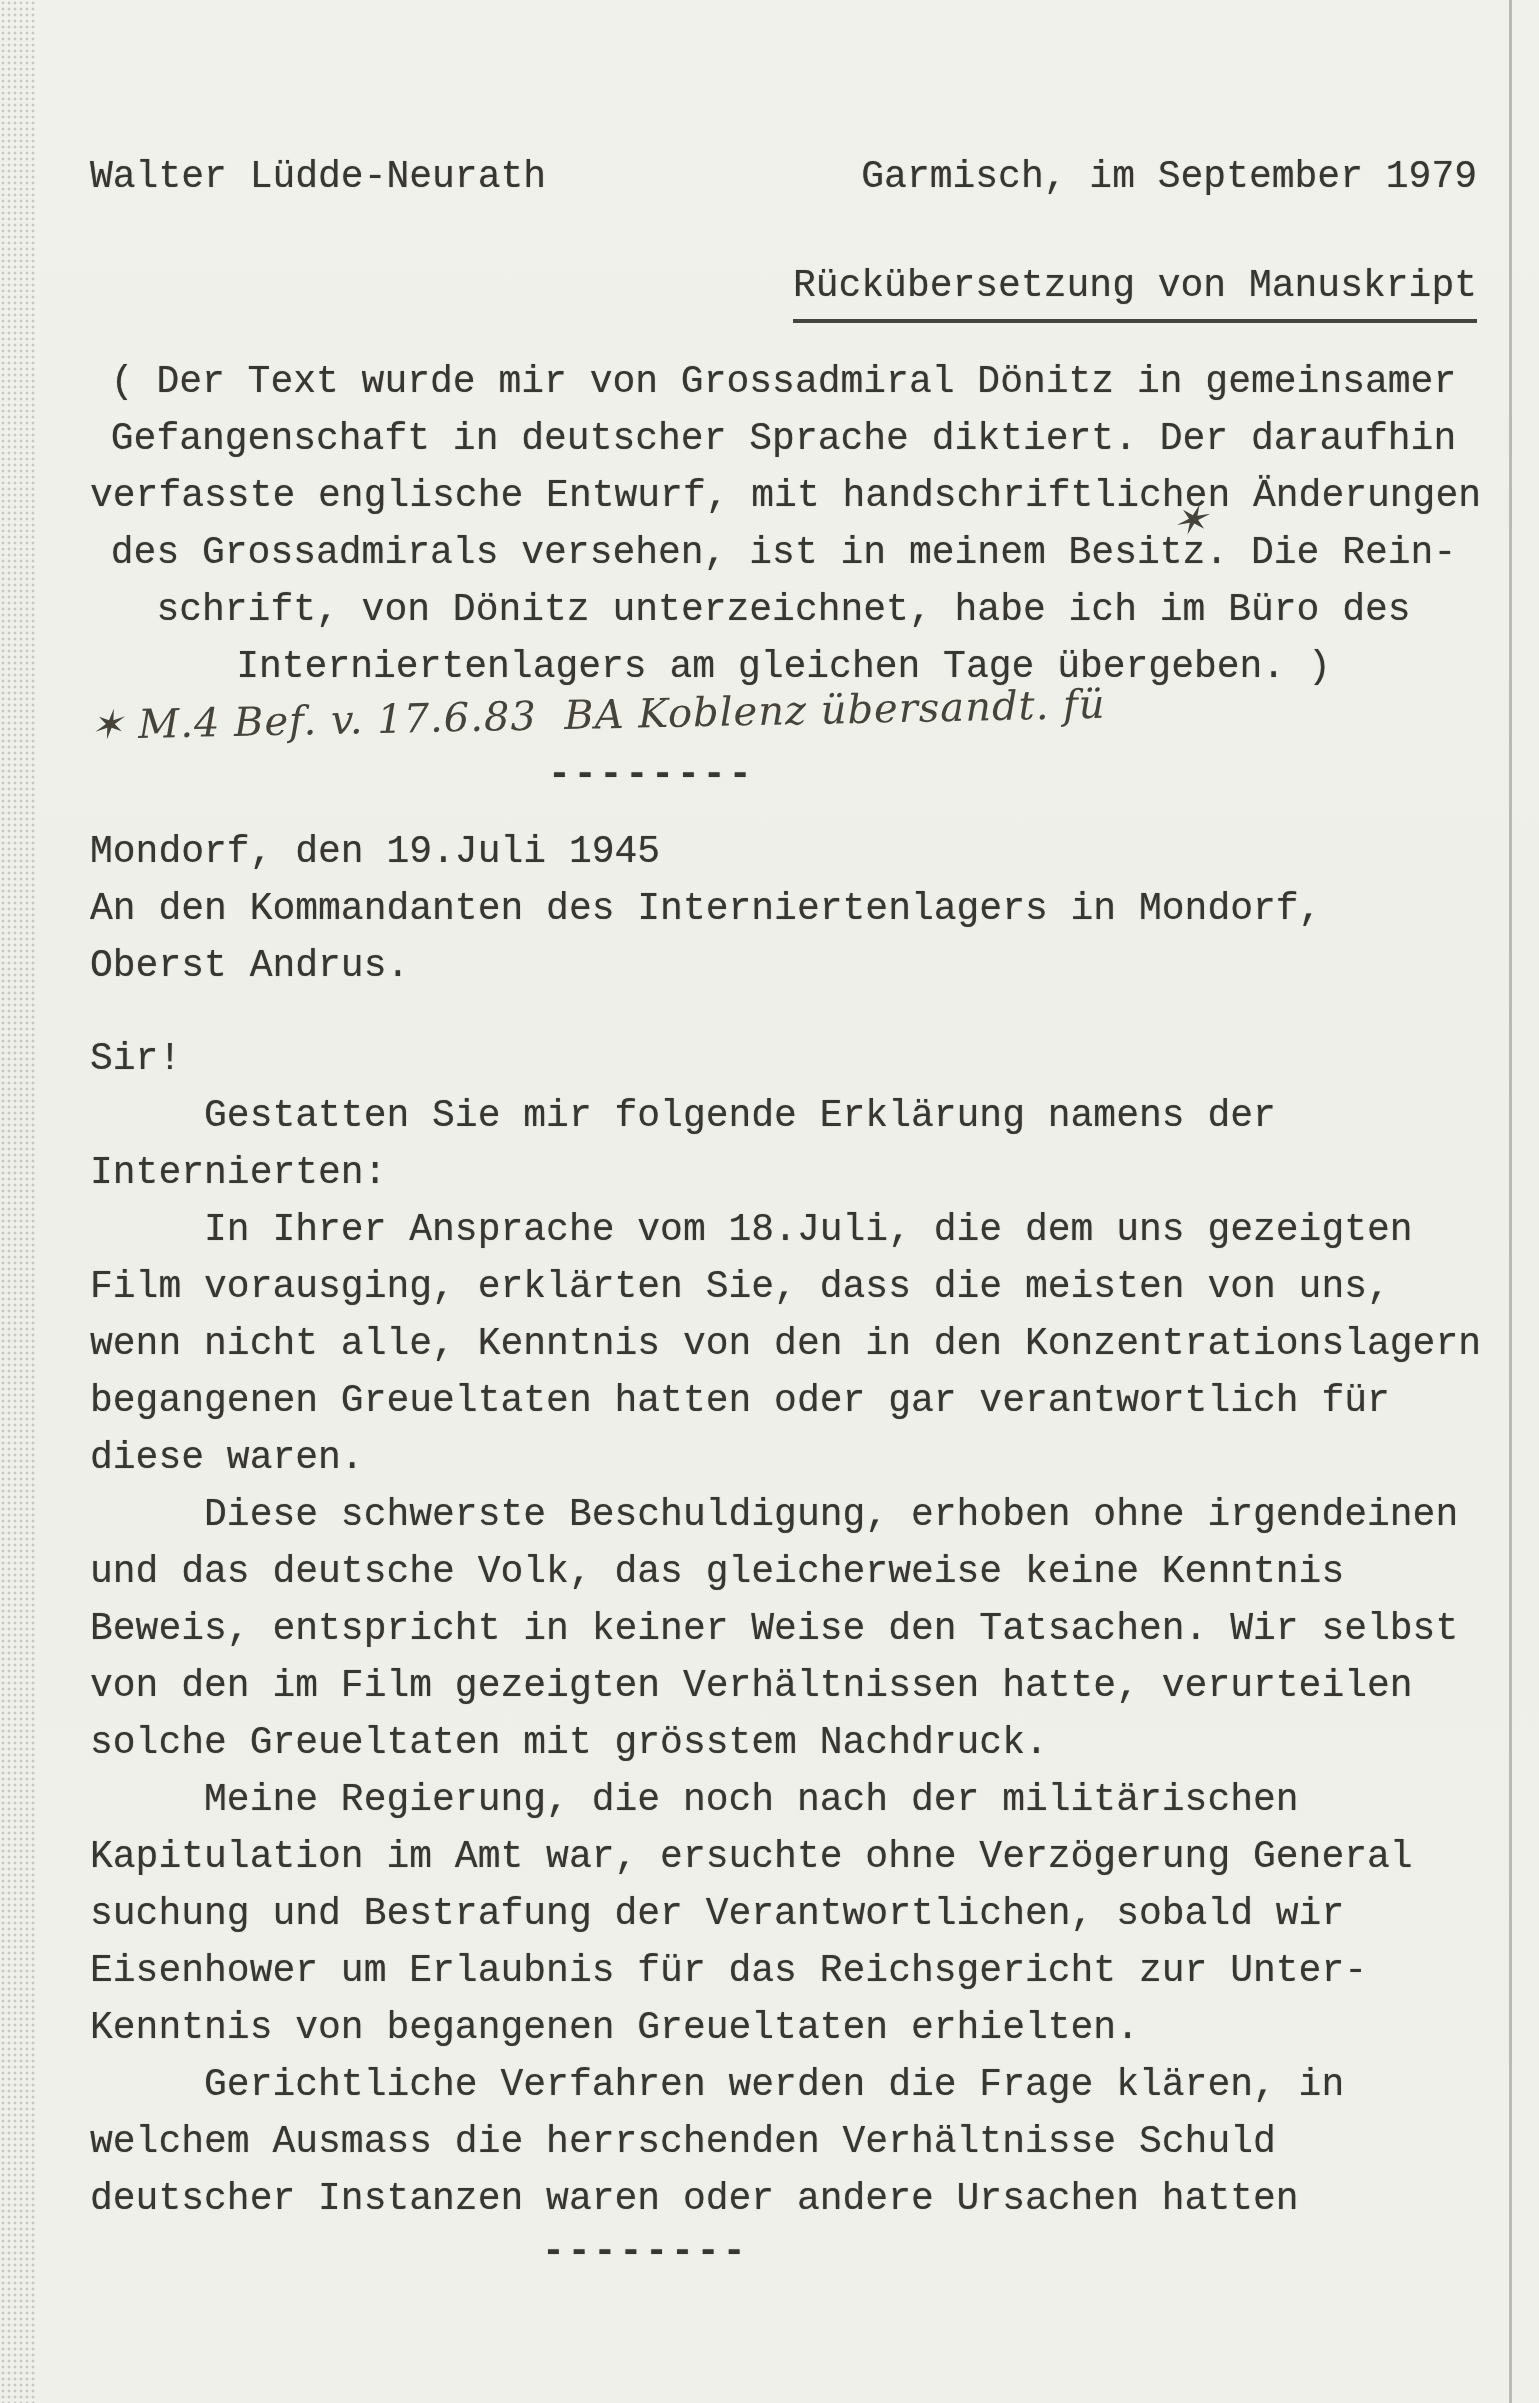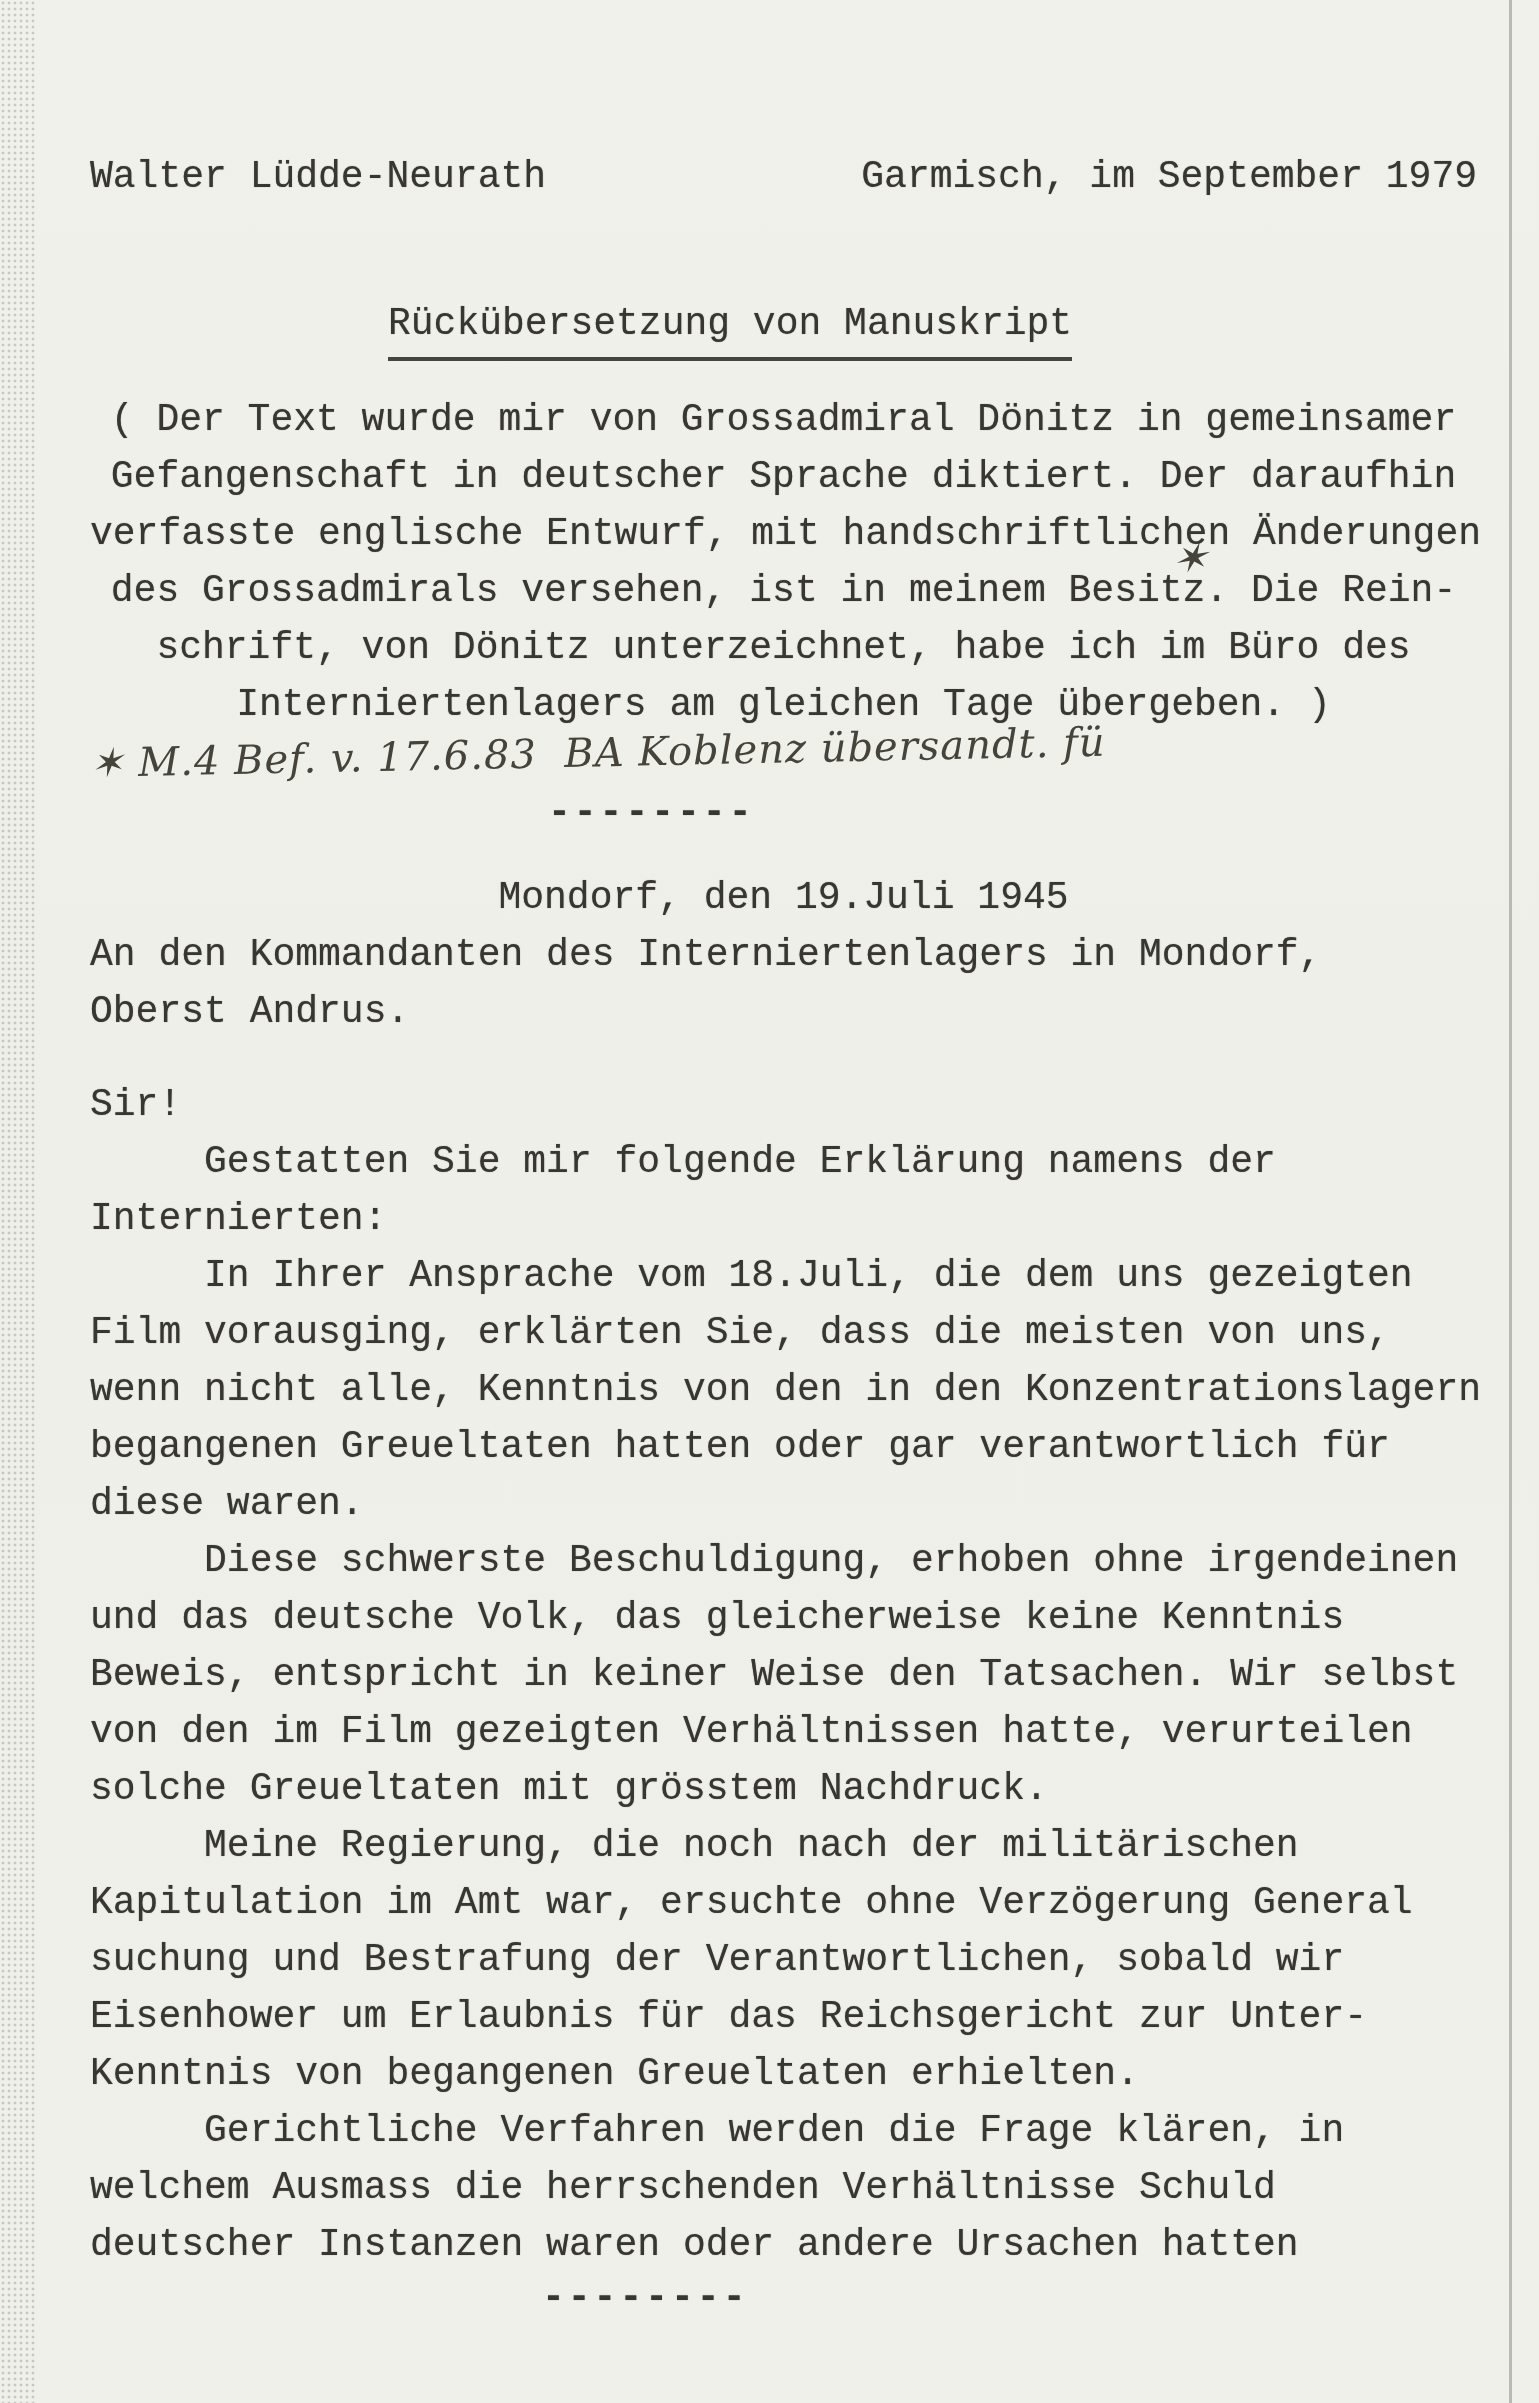--- a/index.html
+++ b/index.html
@@ -41,22 +41,23 @@
     top: 0; left: 0; right: 0; bottom: 0;
     padding: 148px 62px 0 90px;
     box-sizing: border-box;
   }
   .header-row {
     display: flex;
     justify-content: space-between;
     text-align: center;
   }
   .title-row {
-    margin-top: 90px;
+    margin-top: 52px;
     padding-left: 298px;
+    text-align: right;
   }
   .title {
     display: inline-block;
     border-bottom: 4px solid #45443e;
     padding-bottom: 5px;
   }
   .intro {
     margin-top: 30px;
     position: relative;
     text-align: center;
@@ -82,22 +83,22 @@
     transform: rotate(-1.2deg);
     transform-origin: left center;
   }
   .sep {
     font-weight: bold;
     letter-spacing: 3px;
     padding-left: 458px;
     margin-top: -8px;
   }
   .dateline {
-    text-align: center;
-    margin-top: 28px;
+    text-align: left;
+    margin-top: 20px;
   }
   .recipient {
   }
   .salutation {
     margin-top: 36px;
   }
   .footer-sep {
     margin-top: -4px;
     padding-left: 452px;
   }

